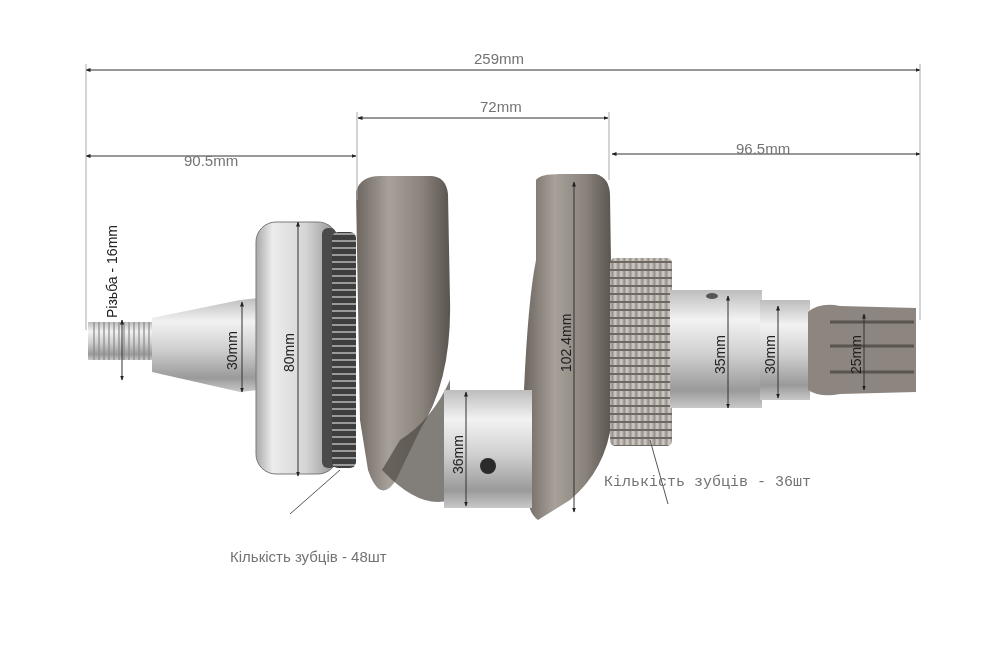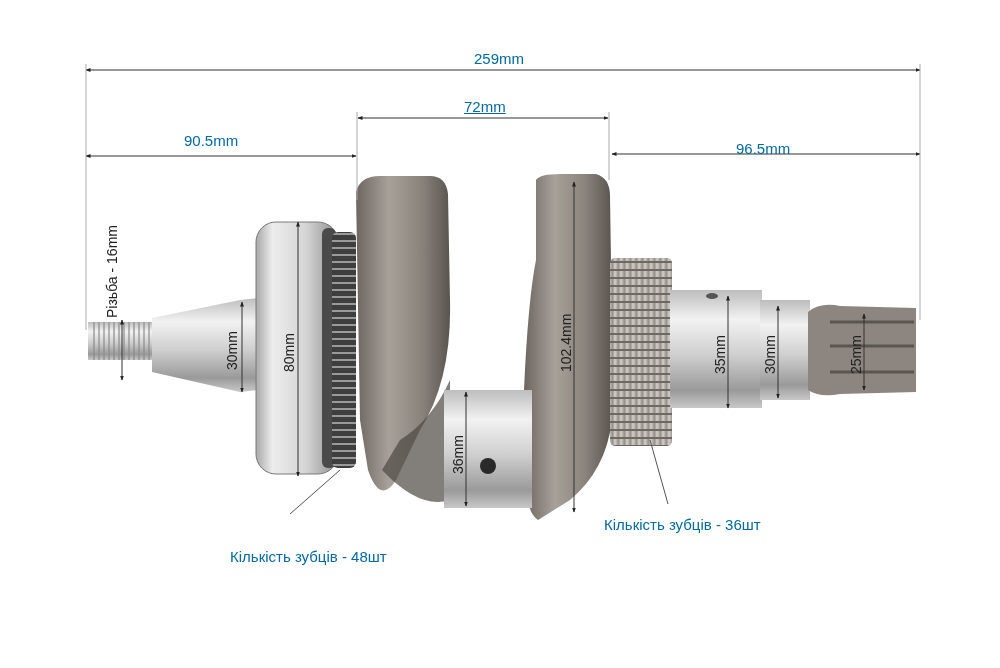--- a/index.html
+++ b/index.html
@@ -1,18 +1,18 @@
 <!DOCTYPE html>
 <html><head>
 <meta charset="utf-8">
 <style>
   html,body{margin:0;padding:0;background:#ffffff;}
   #stage{position:relative;width:1000px;height:668px;overflow:hidden;background:#ffffff;font-family:"Liberation Sans",sans-serif;color:#1a1a1a;}
   svg{position:absolute;left:0;top:0;}
-  .lbl{position:absolute;font-size:15px;white-space:nowrap;color:#0369a1;}
+  .lbl{position:absolute;font-size:15px;white-space:nowrap;color:#737373;}
   .vlbl{position:absolute;font-size:14px;white-space:nowrap;color:#222;transform-origin:0 0;transform:rotate(-90deg);}
 </style>
 </head>
 <body>
 
 <div id="stage">
 
   <svg width="1000" height="668" viewBox="0 0 1000 668">
     <defs>
       <linearGradient id="steelV" x1="0" y1="0" x2="0" y2="1">
@@ -126,28 +126,28 @@
       <line x1="864" y1="314" x2="864" y2="390" marker-start="url(#arr)" marker-end="url(#arr)"></line>
     </g>
 
     <g stroke="#555" stroke-width="1">
       <line x1="290" y1="514" x2="340" y2="470"></line>
       <line x1="668" y1="504" x2="650" y2="440"></line>
     </g>
   </svg>
 
   <span class="lbl" style="left:474px;top:50px;">259mm</span>
-  <span class="lbl" style="left:184px;top:132px;text-align:center;">90.5mm</span>
-  <span class="lbl" style="left:464px;top:98px;text-decoration:underline;">72mm</span>
+  <span class="lbl" style="left:184px;top:152px;text-align:center;">90.5mm</span>
+  <span class="lbl" style="left:480px;top:98px;">72mm</span>
   <span class="lbl" style="left:736px;top:140px;">96.5mm</span>
 
   <span class="vlbl" style="left:104px;top:318px;">Різьба - 16mm</span>
   <span class="vlbl" style="left:224px;top:370px;">30mm</span>
   <span class="vlbl" style="left:281px;top:372px;">80mm</span>
   <span class="vlbl" style="left:450px;top:474px;">36mm</span>
   <span class="vlbl" style="left:558px;top:372px;">102.4mm</span>
   <span class="vlbl" style="left:712px;top:374px;">35mm</span>
   <span class="vlbl" style="left:762px;top:374px;">30mm</span>
   <span class="vlbl" style="left:848px;top:374px;">25mm</span>
 
   <span class="lbl" style="left:230px;top:548px;">Кількість зубців - 48шт</span>
-  <span class="lbl" style="left:604px;top:516px;">Кількість зубців - 36шт</span>
+  <span class="lbl" style="left:604px;top:474px;font-family:Liberation Mono, monospace;">Кількість зубців - 36шт</span>
 </div>
 
 </body></html>

